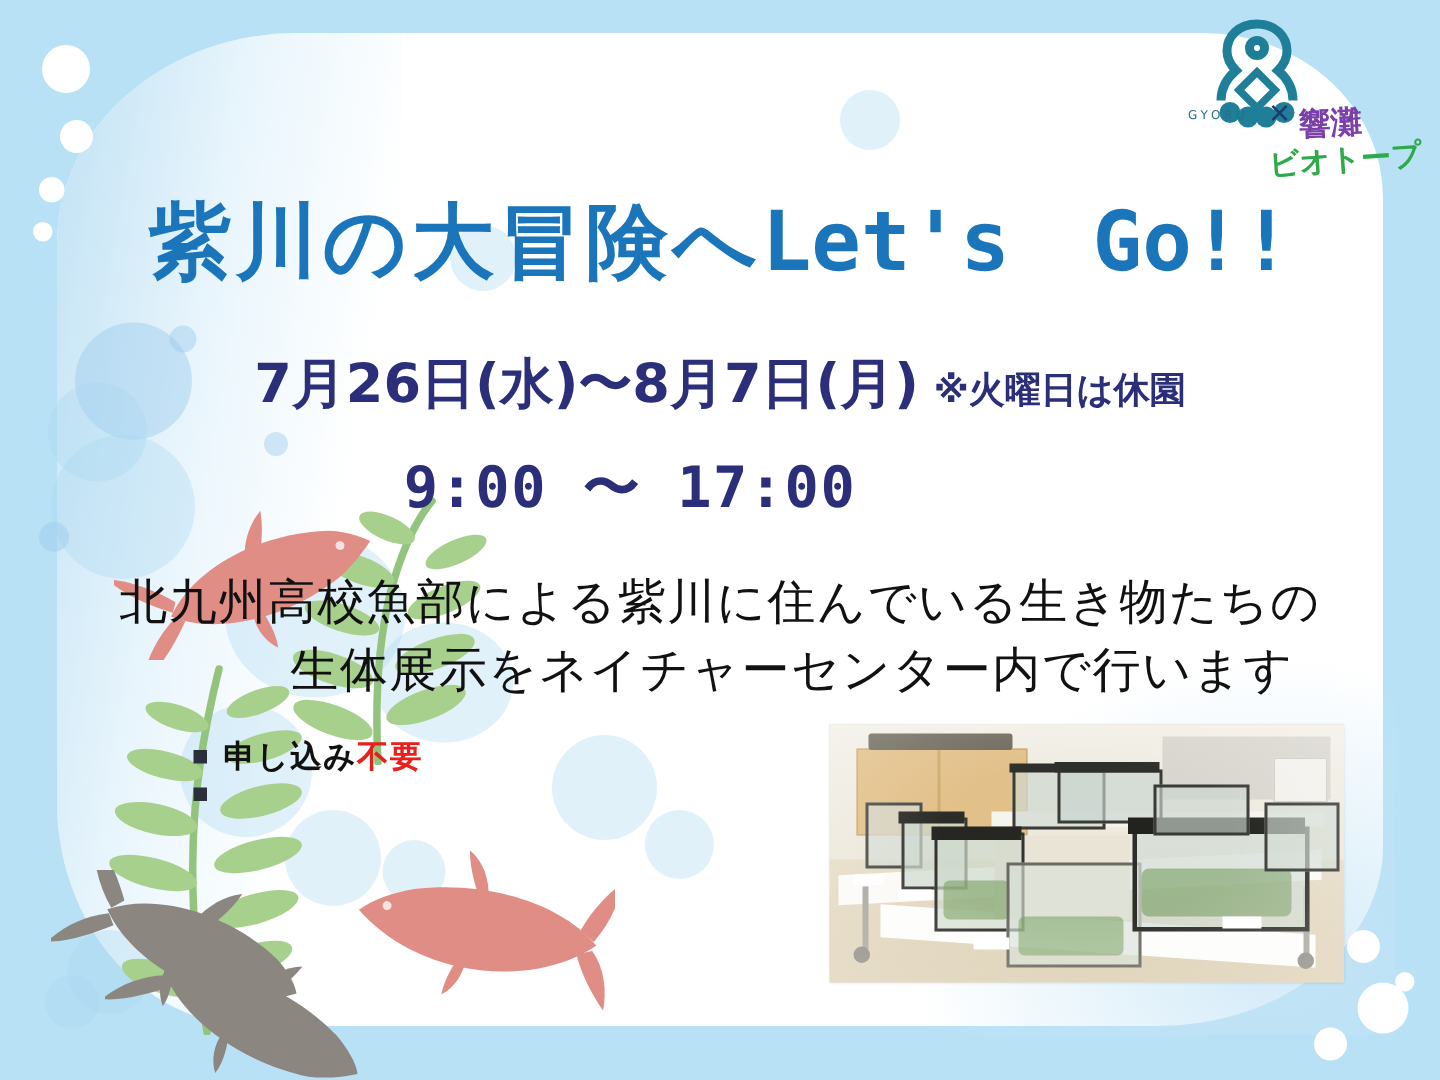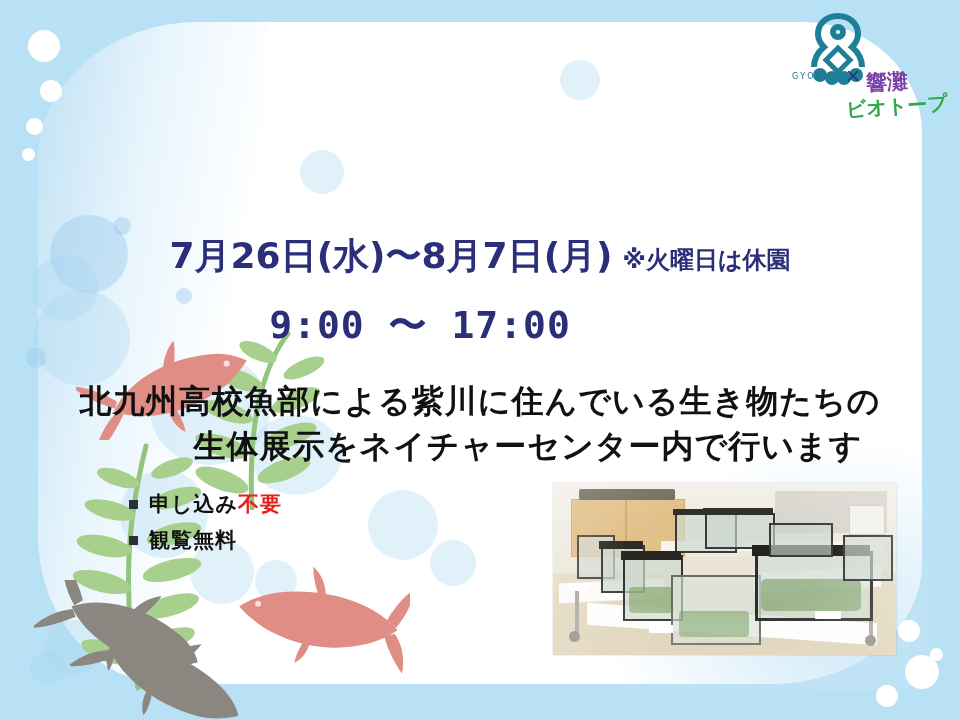--- a/index.html
+++ b/index.html
@@ -73,21 +73,21 @@
   #date-note{font-size:24px;font-weight:bold;margin-left:10px;letter-spacing:0px;}
 
   #time-line{
     position:absolute;left:0;top:300px;width:840px;text-align:center;
     font-size:38px;font-weight:bold;color:#2b2f7a;
     font-family:"DejaVu Sans Mono","Liberation Mono",monospace;letter-spacing:1px;
   }
 
   #body-line1,#body-line2{
     position:absolute;width:960px;text-align:center;
-    font-size:32px;font-weight:bold;color:#111111;white-space:nowrap;letter-spacing:1px;
+    font-size:32px;font-weight:normal;color:#111111;white-space:nowrap;letter-spacing:1px;
   }
   #body-line1{left:0;top:380px;}
   #body-line2{left:0;top:425px;margin-left:48px;}
 
   #bullets{position:absolute;left:130px;top:490px;}
   .bullet-row{display:flex;align-items:center;margin-bottom:8px;}
   .bmark{
     width:7px;height:7px;background:#2b2f3a;margin-right:12px;flex:0 0 auto;
     box-shadow:0 0 0 1px #2b2f3a;
   }
@@ -231,38 +231,38 @@
           <circle cx="60" cy="65" r="7"></circle>
         </g>
       </svg>
     </div>
     <div id="gyobu-label">GYOBU</div>
     <div id="cross">×</div>
     <div id="hibiki">響灘</div>
     <div id="biotope">ビオトープ</div>
   </div>
 
+  <div id="title"><span>紫川の大冒険へ</span><span class="en">Let's　Go!!</span></div>
 
   <div id="date-line">
     <span id="date-main" class="num">7月26日(水)〜8月7日(月)</span><span id="date-note">※火曜日は休園</span>
   </div>
 
   <div id="time-line">9:00 〜 17:00</div>
 
   <div id="body-line1">北九州高校魚部による紫川に住んでいる生き物たちの</div>
   <div id="body-line2">生体展示をネイチャーセンター内で行います</div>
 
   <div id="bullets">
     <div class="bullet-row">
       <span class="bmark"></span>
       <span class="btext"><span>申し込み</span><span class="red">不要</span></span>
     </div>
     <div class="bullet-row">
       <span class="bmark"></span>
-      <span class="btext">観覧無料</span>
     </div>
   </div>
 
   <div id="photo">
 
     <div class="pf" style="left:0;top:0;width:343px;height:96px;background:linear-gradient(180deg,#f2efe7 0%,#ece7da 100%);"></div>
     <div class="pf" style="left:0;top:90px;width:343px;height:82px;background:linear-gradient(180deg,#e6dcc6 0%,#ddd0b4 100%);"></div>
 
     <div class="pf" style="left:18px;top:16px;width:112px;height:56px;background:#e2c089;border:1px solid #cfa96f;"></div>
     <div class="pf" style="left:72px;top:16px;width:2px;height:56px;background:#cfa96f;"></div>

